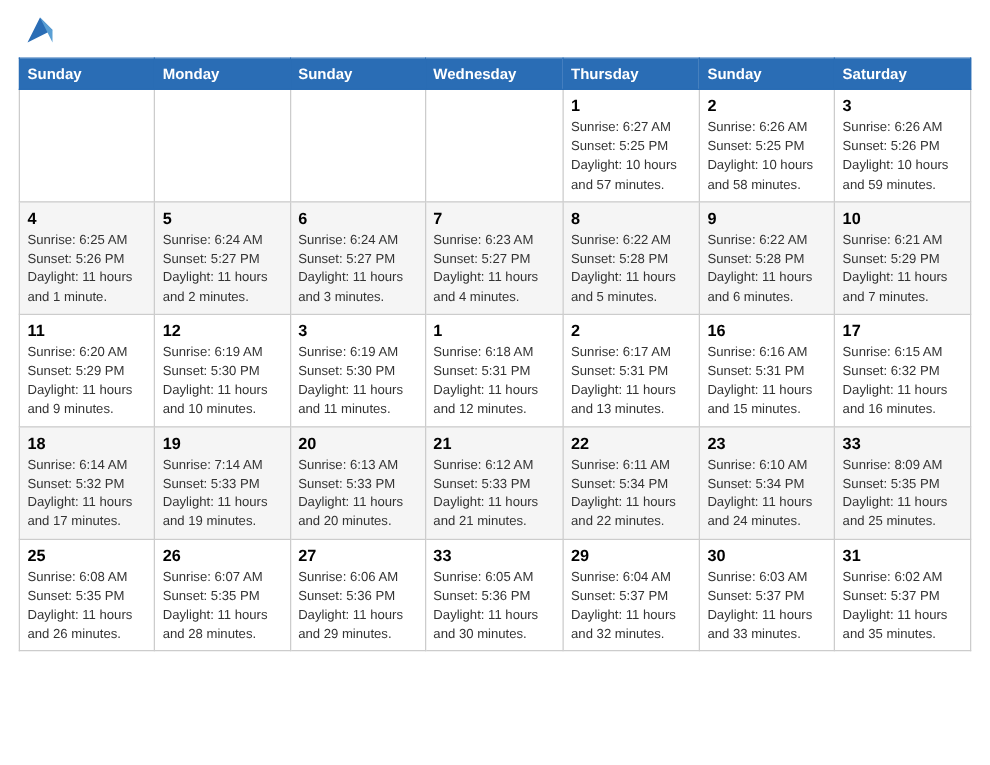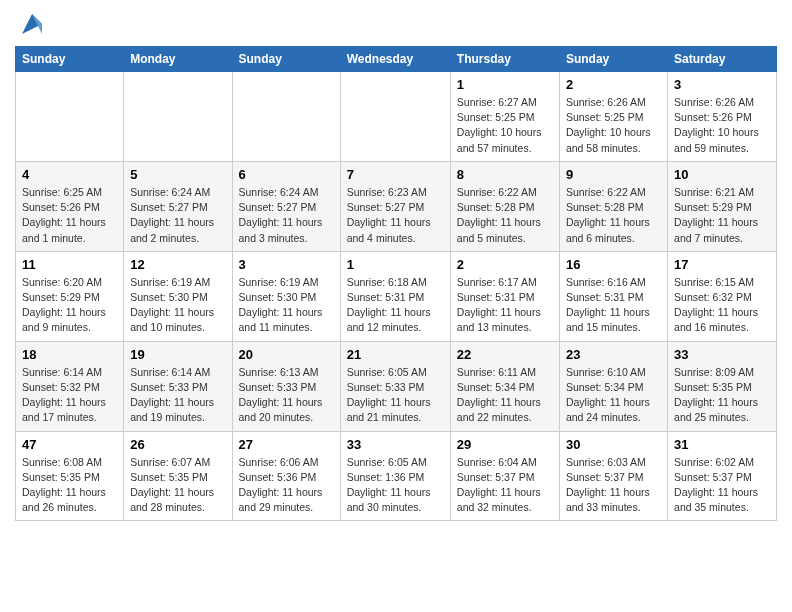--- a/index.html
+++ b/index.html
@@ -236,33 +236,33 @@
       </tr>
       <tr>
         <td>
           <span class="day-num">18</span>
           <div class="day-info">Sunrise: 6:14 AM
 Sunset: 5:32 PM
 Daylight: 11 hours and 17 minutes.</div>
         </td>
         <td>
           <span class="day-num">19</span>
-          <div class="day-info">Sunrise: 6:14 AM
+          <div class="day-info">Sunrise: 7:14 AM
 Sunset: 5:33 PM
 Daylight: 11 hours and 19 minutes.</div>
         </td>
         <td>
           <span class="day-num">20</span>
           <div class="day-info">Sunrise: 6:13 AM
 Sunset: 5:33 PM
 Daylight: 11 hours and 20 minutes.</div>
         </td>
         <td>
           <span class="day-num">21</span>
-          <div class="day-info">Sunrise: 6:05 AM
+          <div class="day-info">Sunrise: 6:12 AM
 Sunset: 5:33 PM
 Daylight: 11 hours and 21 minutes.</div>
         </td>
         <td>
           <span class="day-num">22</span>
           <div class="day-info">Sunrise: 6:11 AM
 Sunset: 5:34 PM
 Daylight: 11 hours and 22 minutes.</div>
         </td>
         <td>
@@ -273,41 +273,41 @@
         </td>
         <td>
           <span class="day-num">33</span>
           <div class="day-info">Sunrise: 8:09 AM
 Sunset: 5:35 PM
 Daylight: 11 hours and 25 minutes.</div>
         </td>
       </tr>
       <tr>
         <td>
-          <span class="day-num">47</span>
+          <span class="day-num">25</span>
           <div class="day-info">Sunrise: 6:08 AM
 Sunset: 5:35 PM
 Daylight: 11 hours and 26 minutes.</div>
         </td>
         <td>
           <span class="day-num">26</span>
           <div class="day-info">Sunrise: 6:07 AM
 Sunset: 5:35 PM
 Daylight: 11 hours and 28 minutes.</div>
         </td>
         <td>
           <span class="day-num">27</span>
           <div class="day-info">Sunrise: 6:06 AM
 Sunset: 5:36 PM
 Daylight: 11 hours and 29 minutes.</div>
         </td>
         <td>
           <span class="day-num">33</span>
           <div class="day-info">Sunrise: 6:05 AM
-Sunset: 1:36 PM
+Sunset: 5:36 PM
 Daylight: 11 hours and 30 minutes.</div>
         </td>
         <td>
           <span class="day-num">29</span>
           <div class="day-info">Sunrise: 6:04 AM
 Sunset: 5:37 PM
 Daylight: 11 hours and 32 minutes.</div>
         </td>
         <td>
           <span class="day-num">30</span>

